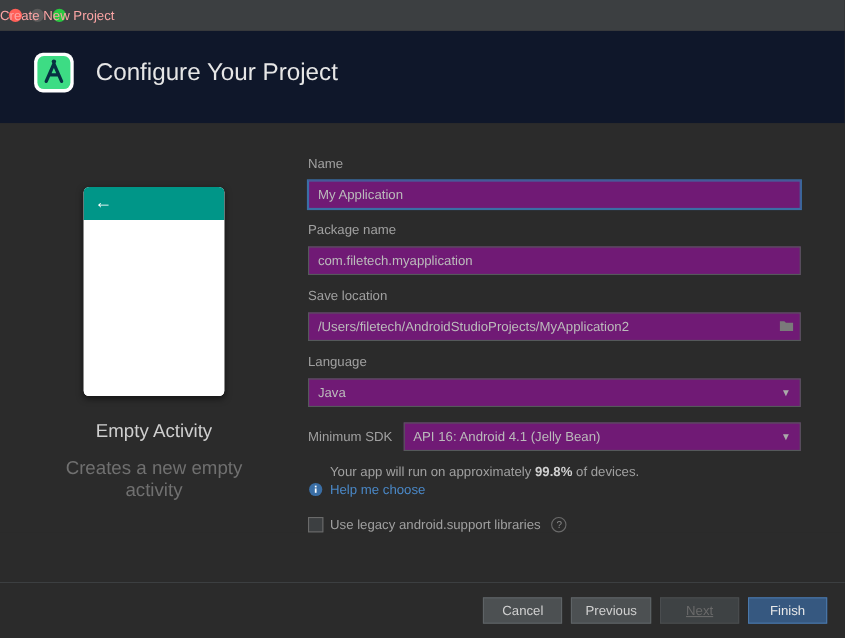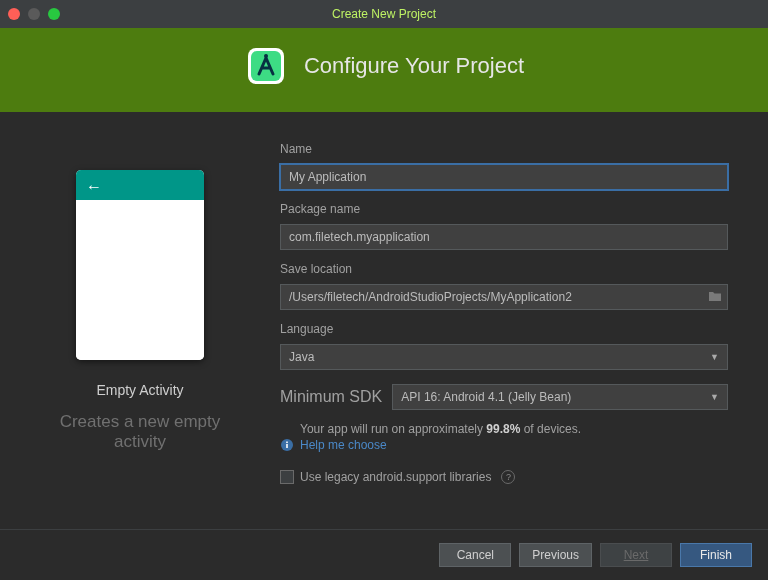--- a/index.html
+++ b/index.html
@@ -3,42 +3,42 @@
 <meta charset="utf-8">
 <style>
   * { box-sizing: border-box; margin: 0; padding: 0; }
   html, body { width: 768px; height: 580px; font-family: -apple-system, "Helvetica Neue", Arial, sans-serif; background: #2b2b2b; color: #bbbbbb; overflow: hidden; }
   .titlebar { height: 28px; background: #3c3f41; display: flex; align-items: center; padding: 0 8px; position: relative; }
   .traffic { display: flex; gap: 8px; }
   .dot { width: 12px; height: 12px; border-radius: 50%; }
   .dot.red { background: #ff5f57; }
   .dot.yellow { background: #5a5a5a; }
   .dot.green { background: #28c840; }
-  .titlebar-title { position: absolute; left: 0; right: 0; text-align: center; color: #bef264; font-size: 12px; pointer-events: none; }
-  .header { background: #4d7c0f; padding: 16px 10px 24px; display: flex; align-items: center; gap: 16px; justify-content: center; }
+  .titlebar-title { position: absolute; left: 0; right: 0; color: #fca5a5; font-size: 12px; pointer-events: none; }
+  .header { background: #0f172a; padding: 16px 27px 24px; display: flex; align-items: center; gap: 16px; }
   .app-icon { width: 44px; height: 44px; display: flex; align-items: center; justify-content: center; }
   .header-title { color: #e6e6e6; font-size: 22px; font-weight: 400; }
   .body { display: flex; padding: 22px 40px 0 40px; gap: 40px; background: #2b2b2b; }
   .preview-col { width: 200px; display: flex; flex-direction: column; align-items: center; padding-top: 36px; }
   .phone { width: 128px; height: 190px; background: #ffffff; border-radius: 5px; display: flex; flex-direction: column; box-shadow: 0 2px 6px rgba(0,0,0,0.5); overflow: hidden; }
   .phone-bar { height: 30px; background: #009688; display: flex; align-items: center; padding: 0 10px; }
   .phone-body { flex: 1; background: #ffffff; }
   .back-arrow { color: #ffffff; font-size: 16px; }
-  .template-name { color: #cfcfcf; font-size: 14px; margin-top: 22px; }
+  .template-name { color: #cfcfcf; font-size: 17px; margin-top: 22px; }
   .template-desc { color: #707070; font-size: 17px; margin-top: 14px; text-align: center; }
   .form-col { flex: 1; display: flex; flex-direction: column; gap: 4px; }
   .field-label { color: #a0a0a0; font-size: 12px; margin-top: 8px; margin-bottom: 4px; }
-  .text-input, .select-input { width: 100%; height: 26px; background: #404040; border: 1px solid #55595b; color: #bbbbbb; font-size: 12px; padding: 0 8px; outline: none; }
+  .text-input, .select-input { width: 100%; height: 26px; background: #701a75; border: 1px solid #55595b; color: #bbbbbb; font-size: 12px; padding: 0 8px; outline: none; }
   .text-input.focused { border: 1px solid #3a6ea5; box-shadow: 0 0 0 1px #3a6ea5; }
   .input-wrap { position: relative; display: flex; align-items: center; }
   .input-suffix { position: absolute; right: 6px; color: #7a7a7a; font-size: 12px; }
   .select-input { display: flex; align-items: center; justify-content: space-between; cursor: default; }
   .select-caret { color: #aaaaaa; font-size: 9px; }
   .sdk-row { display: flex; align-items: center; gap: 10px; margin-top: 10px; }
-  .sdk-label { color: #a0a0a0; font-size: 16px; white-space: nowrap; }
+  .sdk-label { color: #a0a0a0; font-size: 12px; white-space: nowrap; }
   .sdk-select { flex: 1; }
   .info-row { display: flex; align-items: flex-end; gap: 6px; margin-top: 8px; font-size: 12px; color: #a0a0a0; padding-left: 0; }
   .info-text { flex: 1; }
   .info-text .strong { color: #d0d0d0; font-weight: 600; }
   .help-link { color: #4a88c7; font-size: 12px; margin-top: 2px; cursor: default; }
   .checkbox-row { display: flex; align-items: center; gap: 6px; margin-top: 14px; font-size: 12px; color: #a0a0a0; }
   .checkbox { width: 14px; height: 14px; border: 1px solid #6a6a6a; background: #3c3f41; display: inline-block; }
   .help-icon { width: 14px; height: 14px; border: 1px solid #6a6a6a; border-radius: 50%; font-size: 9px; color: #8a8a8a; display: inline-flex; align-items: center; justify-content: center; margin-left: 4px; }
   .footer { position: absolute; bottom: 0; left: 0; right: 0; height: 51px; background: #2b2b2b; border-top: 1px solid #3c3f41; display: flex; justify-content: flex-end; align-items: center; padding: 0 16px; gap: 8px; }
   .btn { height: 24px; min-width: 72px; background: #4c5052; border: 1px solid #5e6366; color: #d0d0d0; font-size: 12px; display: inline-flex; align-items: center; justify-content: center; padding: 0 12px; cursor: default; }

